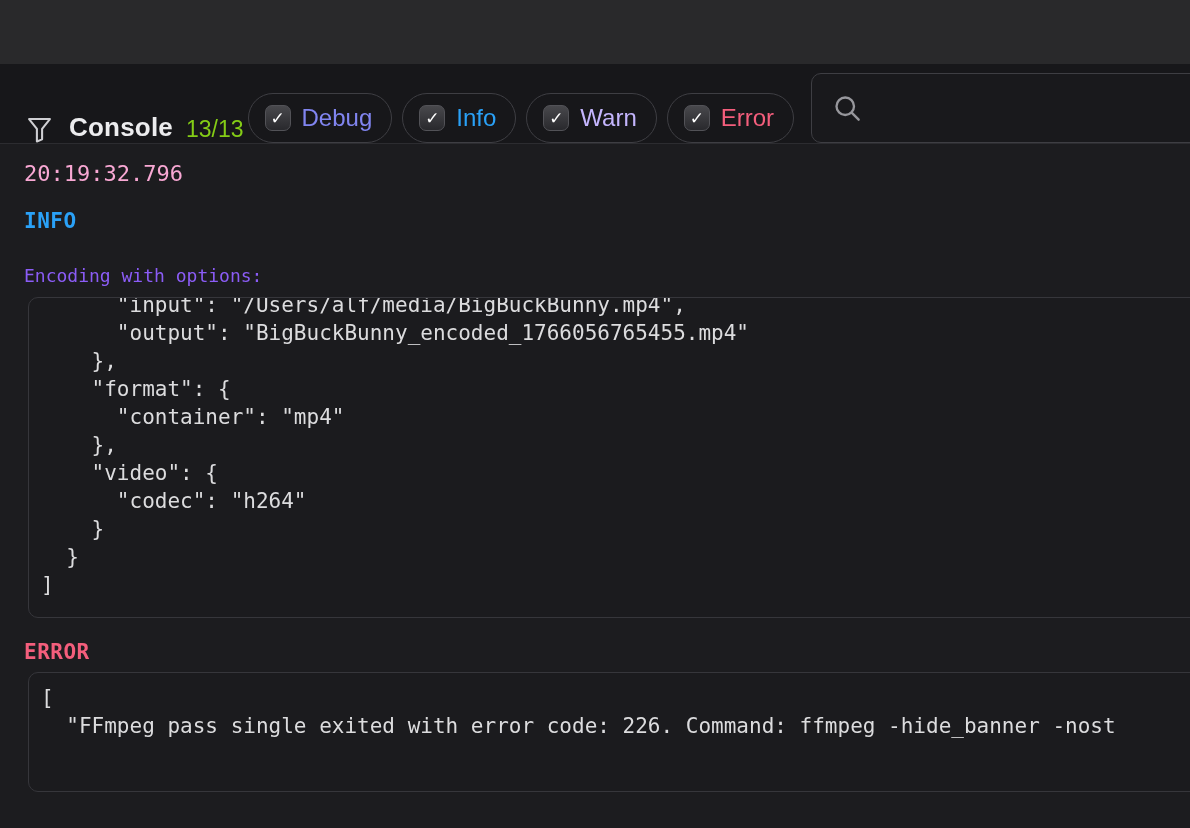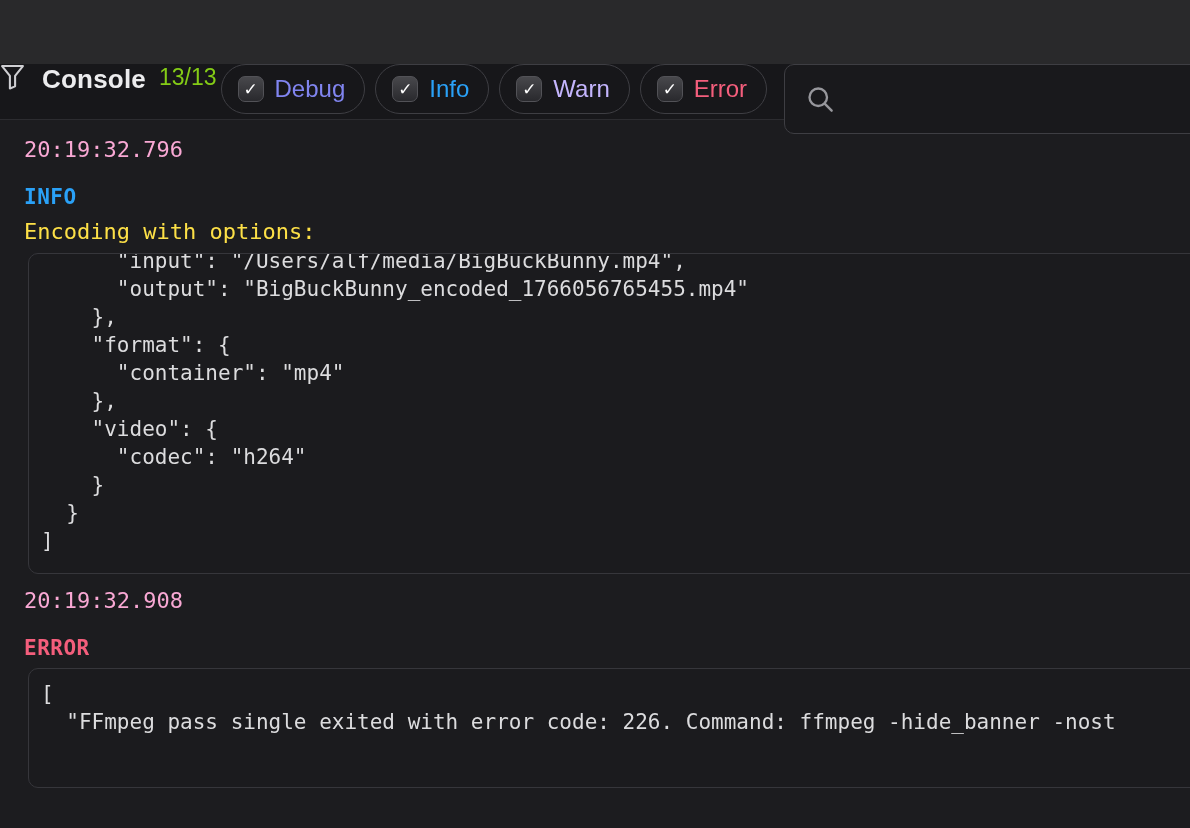--- a/index.html
+++ b/index.html
@@ -11,25 +11,26 @@
   }
 
   
   .top-bar {
     height: 64px;
     background: #29292b;
   }
 
   
   .console-header {
-    height: 56px;
+    height: 80px;
     background: #17171a;
     border-bottom: 1px solid #2c2c30;
     display: flex;
-    align-items: flex-start;
+    align-items: flex-end;
+    padding-left: 27px;
   }
   .funnel-icon { width: 25px; height: 26px; flex: 0 0 auto; }
   .console-title {
     margin-left: 17px;
     font-size: 26px;
     font-weight: bold;
     color: #ececee;
     letter-spacing: 0.2px;
   }
   .console-count {
@@ -103,24 +104,24 @@
   .log-level {
     margin-top: 22px;
     font-size: 21px;
     line-height: 24px;
     font-weight: bold;
     letter-spacing: 0.5px;
   }
   .level-info  { color: #2aa1f7; }
   .level-error { color: #f45e7c; }
   .log-message {
-    margin-top: 10px;
-    font-size: 22px;
+    margin-top: 30px;
+    font-size: 18px;
     line-height: 26px;
-    color: #fde047;
+    color: #8b5cf6;
   }
   .code-block {
     margin: 8px 0 0 4px;
     width: 1210px;              
     border: 1.5px solid #36363b;
     border-radius: 10px;
     background: #1b1b1e;
     overflow: hidden;
   }
   .code-block pre {
@@ -193,21 +194,20 @@
     },
     "video": {
       "codec": "h264"
     }
   }
 ]</pre>
     </div>
   </div>
 
   <div class="log-entry">
-    <div class="log-timestamp">20:19:32.908</div>
     <div class="log-level level-error">ERROR</div>
     <div class="code-block code-block-2">
       <pre>[
   "FFmpeg pass single exited with error code: 226. Command: ffmpeg -hide_banner -nost</pre>
     </div>
   </div>
 
 </div>
 
 </body></html>

